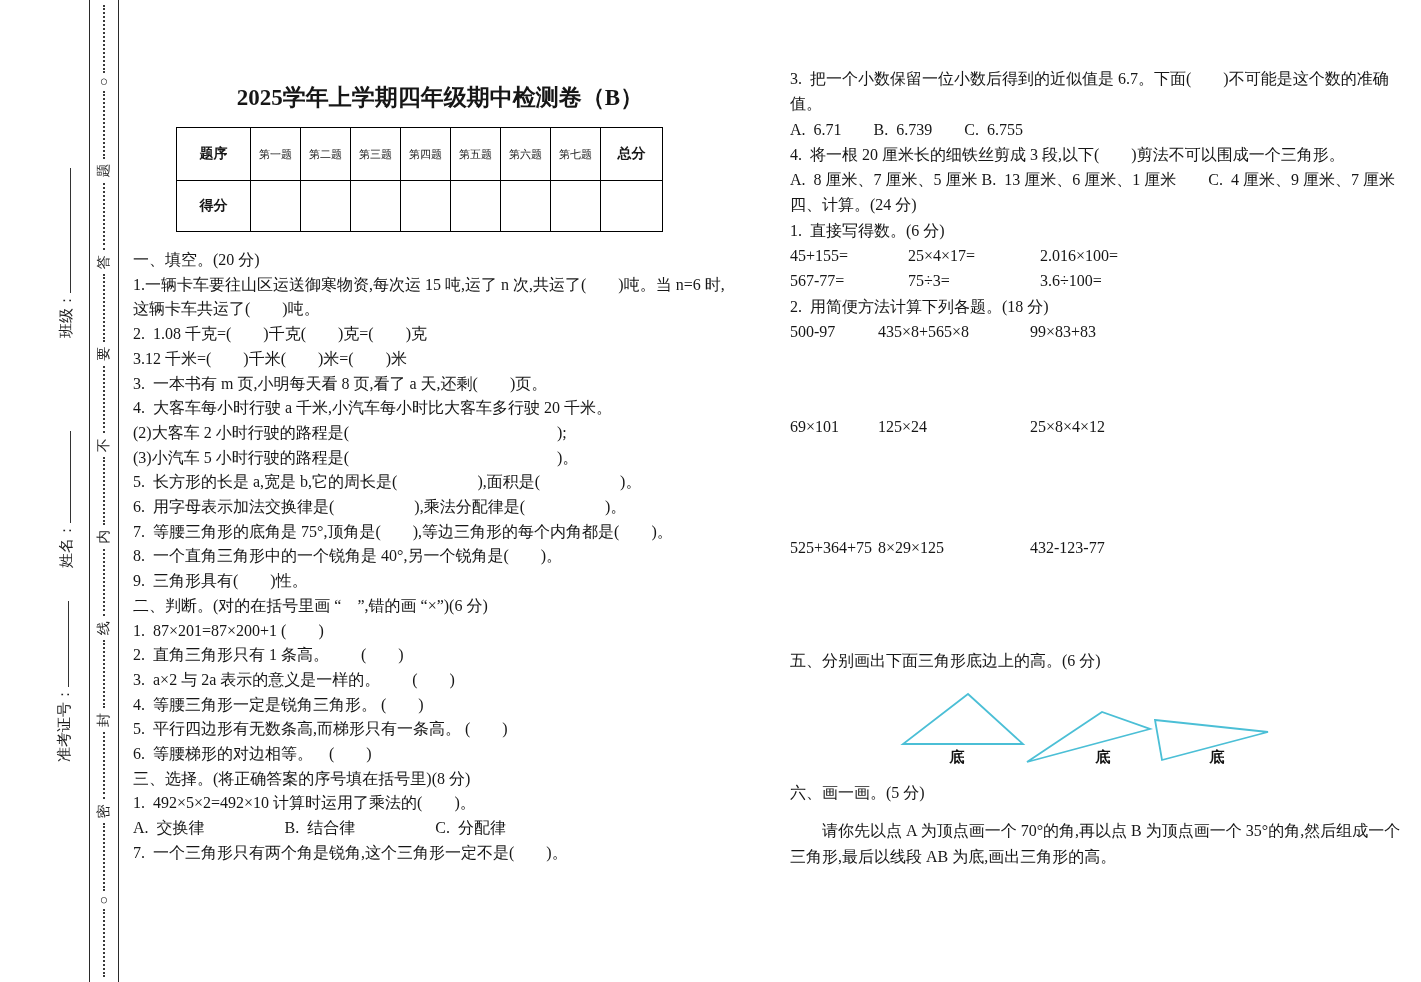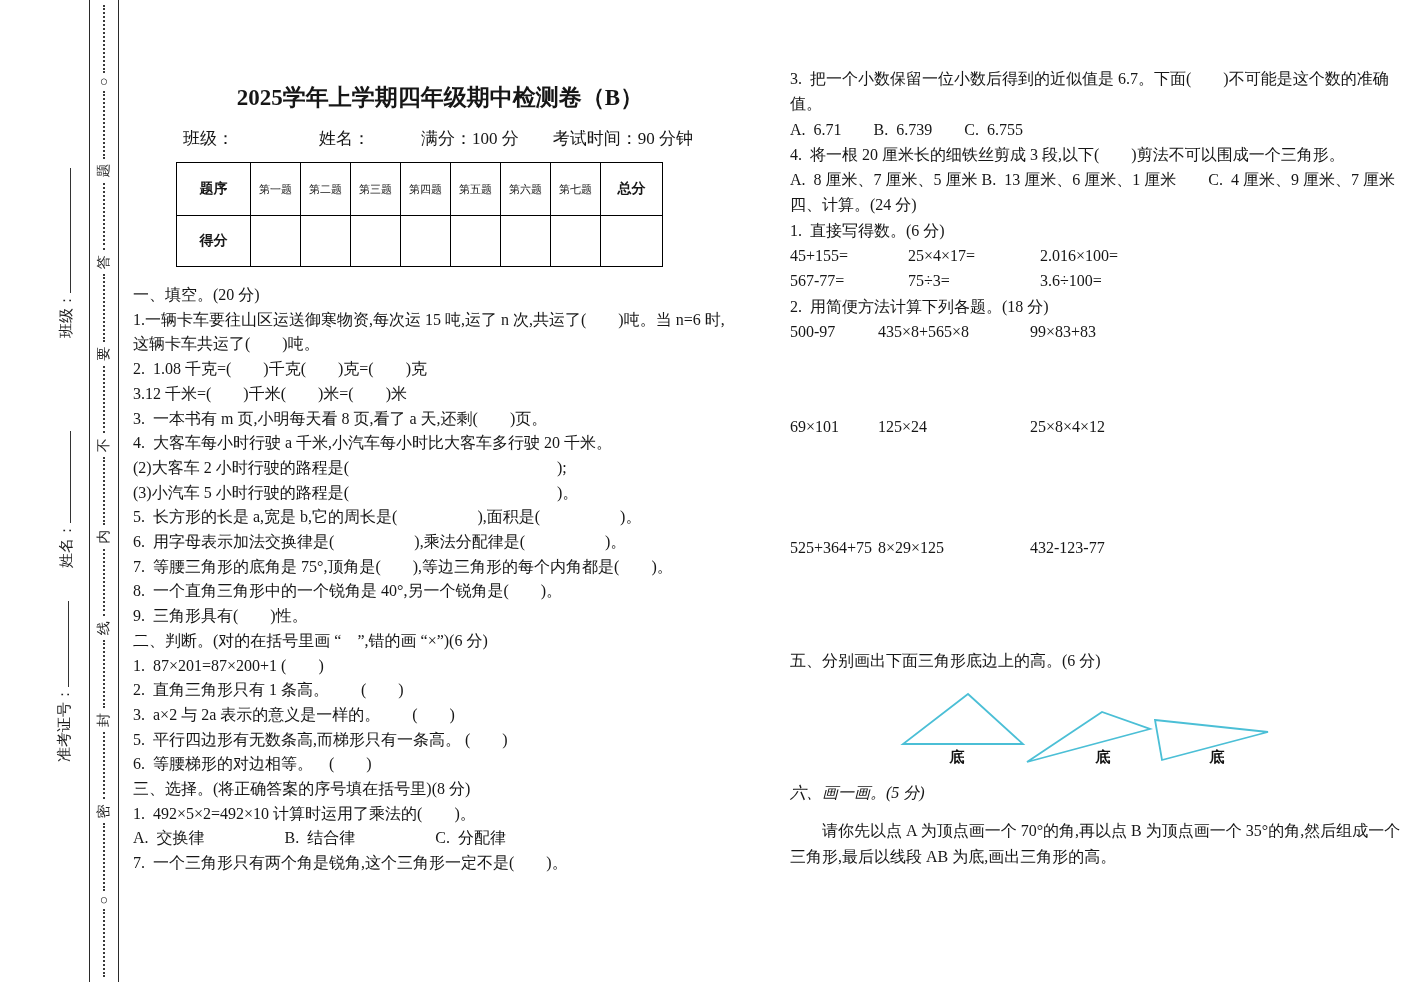--- a/index.html
+++ b/index.html
@@ -55,21 +55,21 @@
   .simp-row { display:grid; grid-template-columns:88px 152px auto;  font-size:16px; line-height:25.3px; white-space:pre; }
   .ws-a { margin-bottom:70px; }
   .ws-b { margin-bottom:95px; }
   .ws-c { margin-bottom:88px; }
 
   
   svg.tri { display:block; margin:0; }
   svg.tri polygon { fill:none; stroke-width:1.8px; }
   svg.tri text { font-size:15px; font-weight:bold; fill:#111; text-anchor:middle;
                  font-family:"Liberation Serif","DejaVu Serif",serif; }
-  .sec6-head { margin-top:12px;font-style:italic; }
+  .sec6-head { margin-top:12px; }
   .sec6-text { margin-top:13px; text-indent:2em; }
 </style>
 </head>
 <body>
 
 <div class="vline" id="vline-inner"></div>
 <div class="vline" id="vline-outer"></div>
 
 <div class="seal-strip">
   <span class="leader"></span>
@@ -100,21 +100,20 @@
 </div>
 <div class="vlabel" id="lab-name">
   <span>姓名：</span><span class="ul ul-name"></span>
 </div>
 <div class="vlabel" id="lab-exam">
   <span>准考证号：</span><span class="ul ul-exam"></span>
 </div>
 
 <div class="col" id="col-left">
   <div class="paper-title">2025学年上学期四年级期中检测卷（B）</div>
-  <div class="info-line">班级：　　　　　姓名：　　　满分：100 分　　考试时间：90 分钟</div>
 
   <table class="score">
     <colgroup>
       <col style="width:74px">
         <col style="width:50px">
         <col style="width:50px">
         <col style="width:50px">
       <col style="width:50px">
         <col style="width:50px">
         <col style="width:50px">
@@ -158,20 +157,21 @@
   <div class="tline">(3)小汽车 5 小时行驶的路程是(　　　　　　　　　　　　　)。</div>
   <div class="tline">5.  长方形的长是 a,宽是 b,它的周长是(　　　　　),面积是(　　　　　)。</div>
   <div class="tline">6.  用字母表示加法交换律是(　　　　　),乘法分配律是(　　　　　)。</div>
   <div class="tline">7.  等腰三角形的底角是 75°,顶角是(　　),等边三角形的每个内角都是(　　)。</div>
   <div class="tline">8.  一个直角三角形中的一个锐角是 40°,另一个锐角是(　　)。</div>
   <div class="tline">9.  三角形具有(　　)性。</div>
   <div class="tline">二、判断。(对的在括号里画 “　”,错的画 “×”)(6 分)</div>
   <div class="tline">1.  87×201=87×200+1 (　　)</div>
   <div class="tline">2.  直角三角形只有 1 条高。　　(　　)</div>
   <div class="tline">3.  a×2 与 2a 表示的意义是一样的。　　(　　)</div>
+  <div class="tline">4.  等腰三角形一定是锐角三角形。 (　　)</div>
   <div class="tline">5.  平行四边形有无数条高,而梯形只有一条高。 (　　)</div>
   <div class="tline">6.  等腰梯形的对边相等。　(　　)</div>
   <div class="tline">三、选择。(将正确答案的序号填在括号里)(8 分)</div>
   <div class="tline">1.  492×5×2=492×10 计算时运用了乘法的(　　)。</div>
   <div class="tline">A.  交换律　　　　　B.  结合律　　　　　C.  分配律</div>
   <div class="tline">7.  一个三角形只有两个角是锐角,这个三角形一定不是(　　)。</div>
 </div>
 
 <div class="col" id="col-right">
   <div class="tline">3.  把一个小数保留一位小数后得到的近似值是 6.7。下面(　　)不可能是这个数的准确值。</div>

